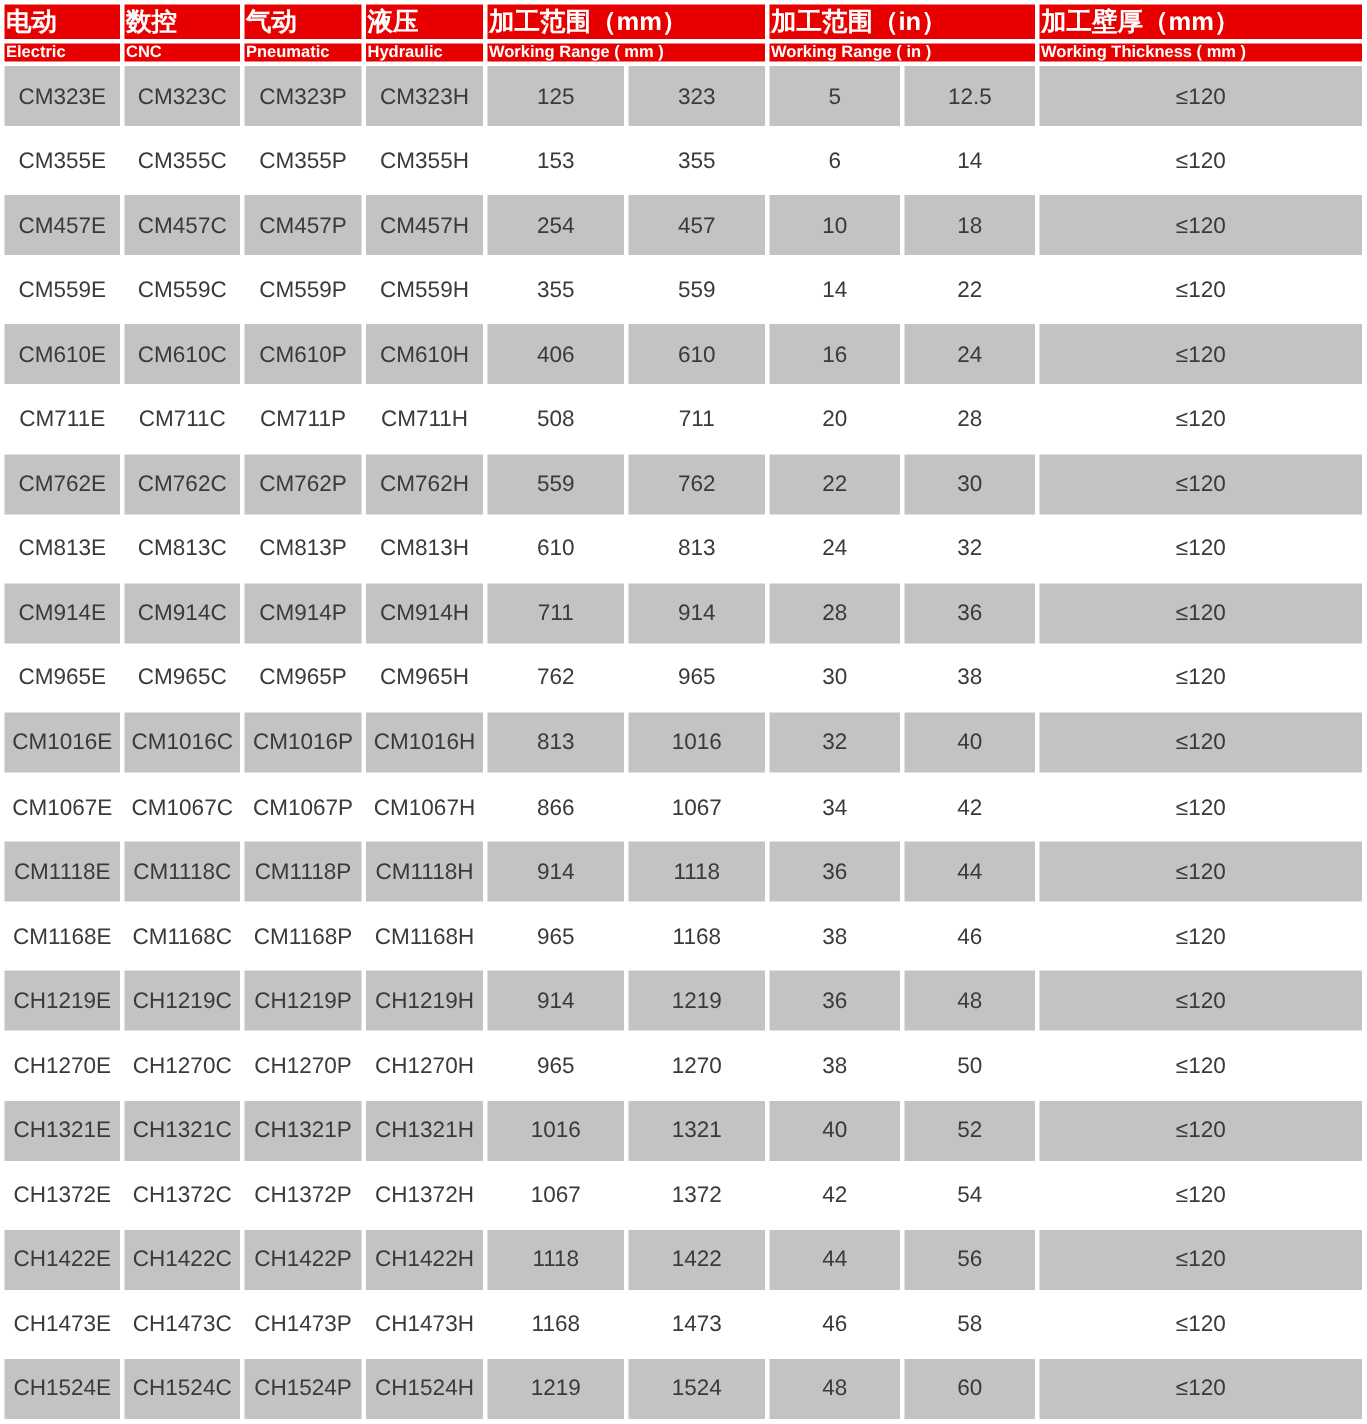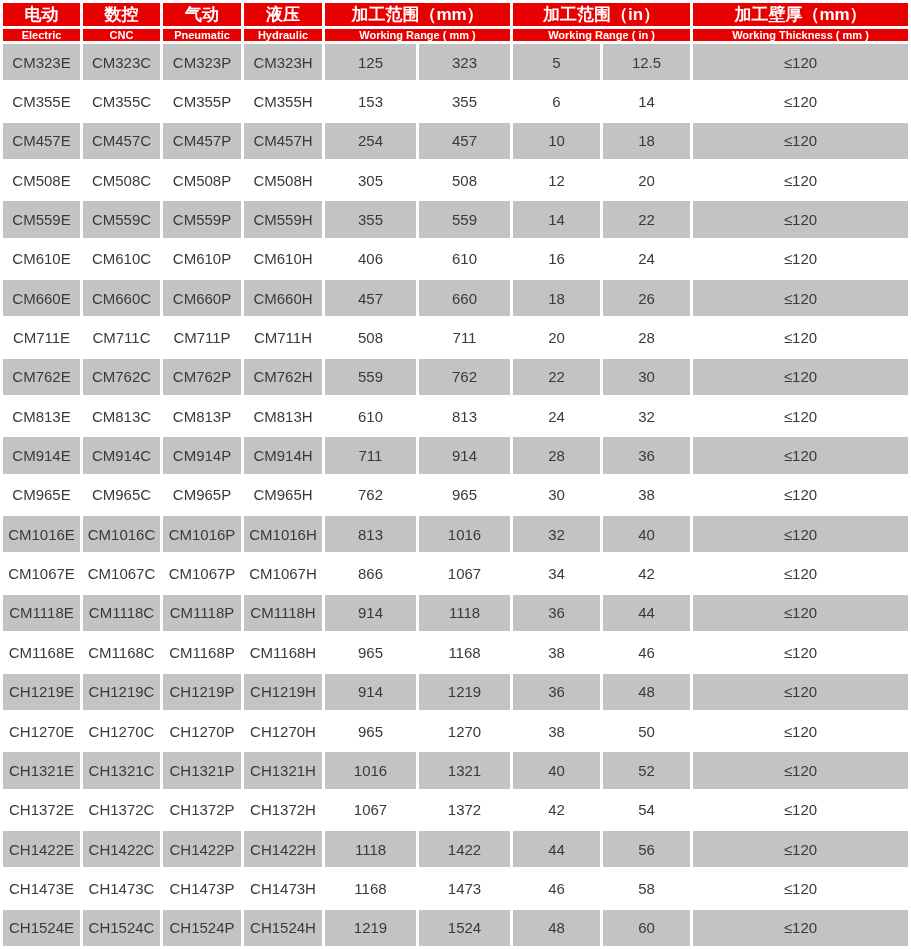--- a/index.html
+++ b/index.html
@@ -28,21 +28,21 @@
     height: 949px;
     border-collapse: separate;
     border-spacing: 3px;
     table-layout: fixed;
     background: var(--gap);
   }
   th {
     background: var(--header-bg);
     color: var(--header-text);
     font-weight: bold;
-    text-align: center;
+    text-align: left;
     vertical-align: middle;
     padding: 0 1px;
     overflow: hidden;
     white-space: nowrap;
   }
   tr.hdr-zh th { font-size: 17px; }
   tr.hdr-en th { font-size: 11px; }
   td {
     background: var(--row-bg);
     color: var(--cell-text);
@@ -119,31 +119,20 @@
           <td>CM457C</td>
           <td>CM457P</td>
           <td>CM457H</td>
           <td>254</td>
           <td>457</td>
           <td>10</td>
           <td>18</td>
           <td>≤120</td>
         </tr>
         <tr>
-          <td>CM508E</td>
-          <td>CM508C</td>
-          <td>CM508P</td>
-          <td>CM508H</td>
-          <td>305</td>
-          <td>508</td>
-          <td>12</td>
-          <td>20</td>
-          <td>≤120</td>
-        </tr>
-        <tr>
           <td>CM559E</td>
           <td>CM559C</td>
           <td>CM559P</td>
           <td>CM559H</td>
           <td>355</td>
           <td>559</td>
           <td>14</td>
           <td>22</td>
           <td>≤120</td>
         </tr>
@@ -152,31 +141,20 @@
           <td>CM610C</td>
           <td>CM610P</td>
           <td>CM610H</td>
           <td>406</td>
           <td>610</td>
           <td>16</td>
           <td>24</td>
           <td>≤120</td>
         </tr>
         <tr>
-          <td>CM660E</td>
-          <td>CM660C</td>
-          <td>CM660P</td>
-          <td>CM660H</td>
-          <td>457</td>
-          <td>660</td>
-          <td>18</td>
-          <td>26</td>
-          <td>≤120</td>
-        </tr>
-        <tr>
           <td>CM711E</td>
           <td>CM711C</td>
           <td>CM711P</td>
           <td>CM711H</td>
           <td>508</td>
           <td>711</td>
           <td>20</td>
           <td>28</td>
           <td>≤120</td>
         </tr>

